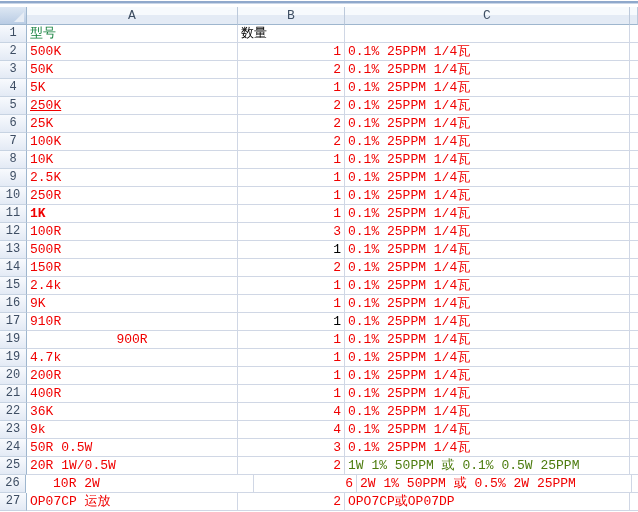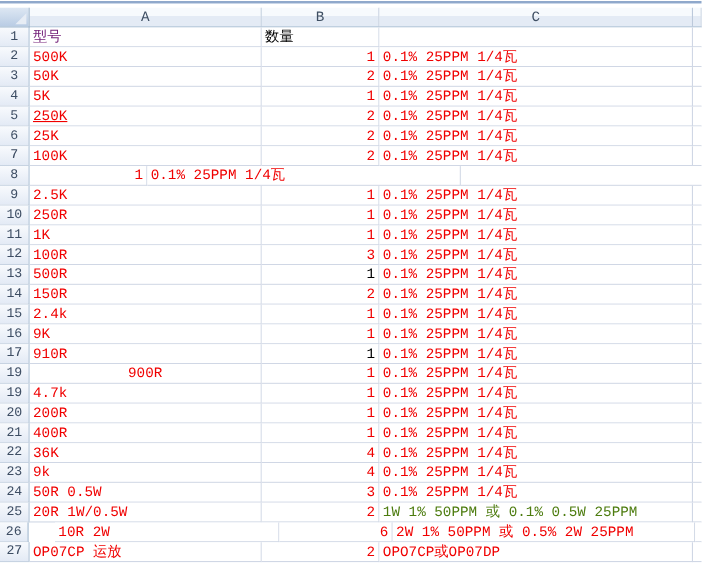--- a/index.html
+++ b/index.html
@@ -58,21 +58,21 @@
     </div>
     <div class="colhead col-a">A</div>
     <div class="colhead col-b">B</div>
     <div class="colhead col-c">C</div>
     <div class="colhead col-d"></div>
   </div>
 
   <div>
       <div class="row">
         <div class="rowhead">1</div>
-        <div class="cell col-a" style="color: #701a75;">型号</div>
+        <div class="cell col-a" style="color: #15803d;">型号</div>
         <div class="cell col-b" style="color: rgb(0, 0, 0);">数量</div>
         <div class="cell col-c" style="color: rgb(0, 0, 0);"></div>
         <div class="cell col-d"></div>
       </div>
       <div class="row">
         <div class="rowhead">2</div>
         <div class="cell col-a" style="color: rgb(240, 0, 0);">500K</div>
         <div class="cell col-b num" style="color: rgb(240, 0, 0);">1</div>
         <div class="cell col-c" style="color: rgb(240, 0, 0);">0.1% 25PPM 1/4瓦</div>
         <div class="cell col-d"></div>
@@ -107,41 +107,42 @@
       </div>
       <div class="row">
         <div class="rowhead">7</div>
         <div class="cell col-a" style="color: rgb(240, 0, 0);">100K</div>
         <div class="cell col-b num" style="color: rgb(240, 0, 0);">2</div>
         <div class="cell col-c" style="color: rgb(240, 0, 0);">0.1% 25PPM 1/4瓦</div>
         <div class="cell col-d"></div>
       </div>
       <div class="row">
         <div class="rowhead">8</div>
+        <div class="cell col-a" style="color: rgb(240, 0, 0);">10K</div>
         <div class="cell col-b num" style="color: rgb(240, 0, 0);">1</div>
         <div class="cell col-c" style="color: rgb(240, 0, 0);">0.1% 25PPM 1/4瓦</div>
         <div class="cell col-d"></div>
       </div>
       <div class="row">
         <div class="rowhead">9</div>
         <div class="cell col-a" style="color: rgb(240, 0, 0);">2.5K</div>
         <div class="cell col-b num" style="color: rgb(240, 0, 0);">1</div>
         <div class="cell col-c" style="color: rgb(240, 0, 0);">0.1% 25PPM 1/4瓦</div>
         <div class="cell col-d"></div>
       </div>
       <div class="row">
         <div class="rowhead">10</div>
         <div class="cell col-a" style="color: rgb(240, 0, 0);">250R</div>
         <div class="cell col-b num" style="color: rgb(240, 0, 0);">1</div>
         <div class="cell col-c" style="color: rgb(240, 0, 0);">0.1% 25PPM 1/4瓦</div>
         <div class="cell col-d"></div>
       </div>
       <div class="row">
         <div class="rowhead">11</div>
-        <div class="cell col-a" style="color: rgb(240, 0, 0);">1K</div>
+        <div class="cell col-a" style="color: rgb(240, 0, 0); font-weight: bold;">1K</div>
         <div class="cell col-b num" style="color: rgb(240, 0, 0);">1</div>
         <div class="cell col-c" style="color: rgb(240, 0, 0);">0.1% 25PPM 1/4瓦</div>
         <div class="cell col-d"></div>
       </div>
       <div class="row">
         <div class="rowhead">12</div>
         <div class="cell col-a" style="color: rgb(240, 0, 0);">100R</div>
         <div class="cell col-b num" style="color: rgb(240, 0, 0);">3</div>
         <div class="cell col-c" style="color: rgb(240, 0, 0);">0.1% 25PPM 1/4瓦</div>
         <div class="cell col-d"></div>

